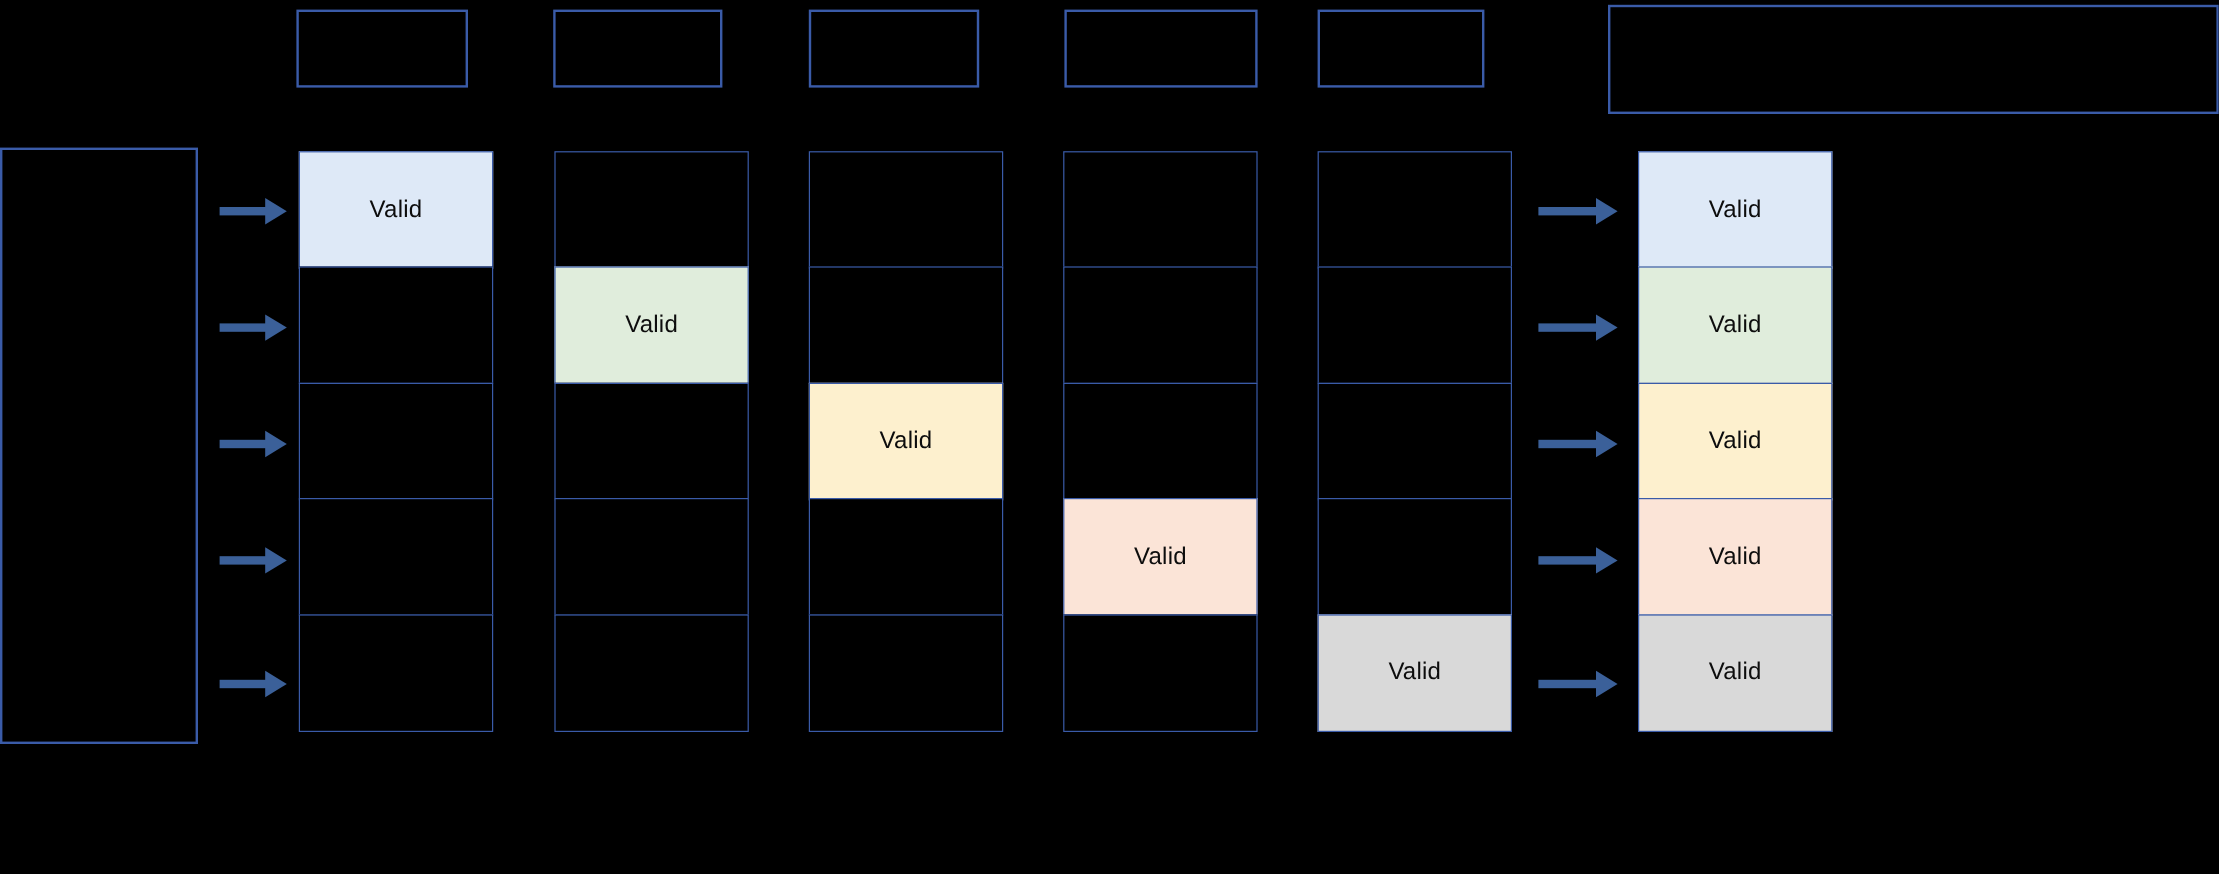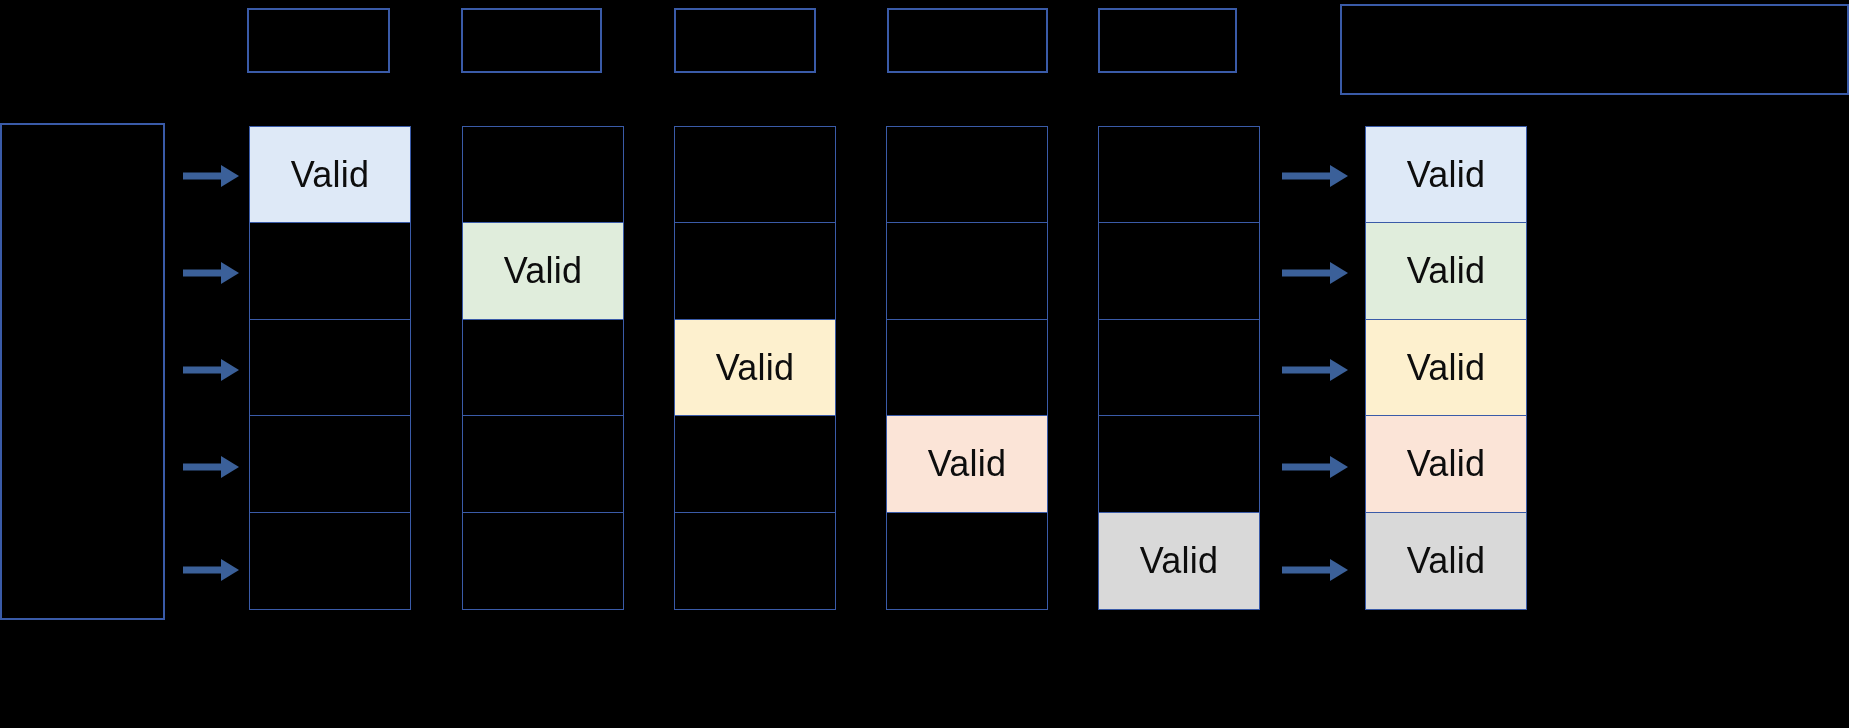--- a/index.html
+++ b/index.html
@@ -26,21 +26,21 @@
   .cell {
     position: relative;
     width: 100%;
     background: #000000;
     border: 1.6px solid #3A5BA8;
     margin-top: -1.6px;
     display: flex;
     align-items: center;
     justify-content: center;
     color: #000000;
-    font-size: 36px;
+    font-size: 20px;
     letter-spacing: 0.2px;
   }
   .cell:first-child { margin-top: 0; }
   .cell.filled { color: #0d0d0d; }
 
   
   .arrow {
     position: absolute;
     height: 0;
     display: block;

